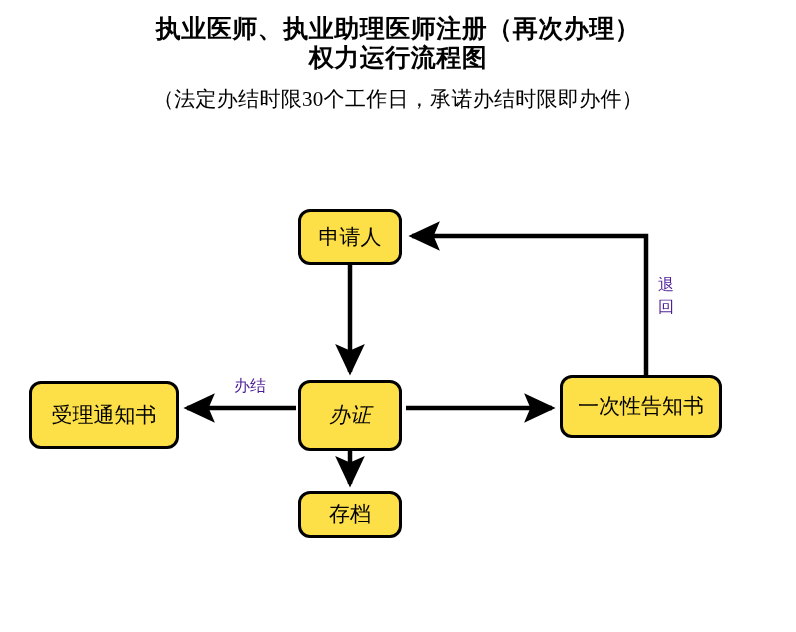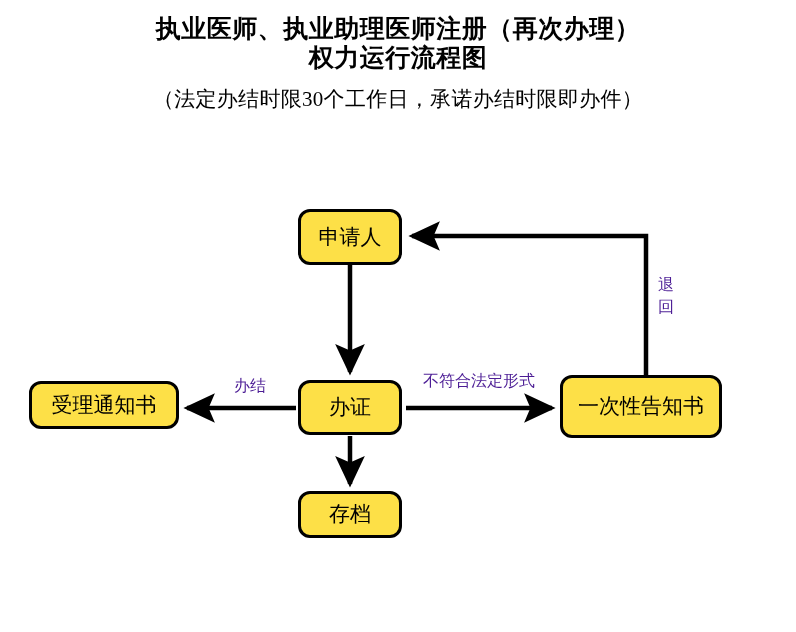--- a/index.html
+++ b/index.html
@@ -115,36 +115,35 @@
 
     <line x1="350" y1="436" x2="350" y2="484" stroke="#000000" stroke-width="4.5" marker-end="url(#arrowhead)"></line>
 
     <polyline points="646,377 646,236 412,236" fill="none" stroke="#000000" stroke-width="4.5" marker-end="url(#arrowhead)"></polyline>
   </svg>
 
   <div class="node" style="left:298px; top:209px; width:104px; height:56px;">
     <span>申请人</span>
   </div>
 
-  <div class="node" style="left:29px; top:381px; width:150px; height:48px;">
+  <div class="node" style="left:29px; top:381px; width:150px; height:68px;">
     <span>受理通知书</span>
   </div>
 
-  <div class="node" style="left:298px; top:380px; width:104px; height:55px;">
+  <div class="node" style="left:298px; top:380px; width:104px; height:71px;font-style:italic;">
     <span>办证</span>
   </div>
 
   <div class="node" style="left:298px; top:491px; width:104px; height:47px;">
     <span>存档</span>
   </div>
 
   <div class="node" style="left:560px; top:375px; width:162px; height:63px;">
     <span>一次性告知书</span>
   </div>
 
 
   <div class="edge-label" style="left:234px; top:376px;">办结</div>
 
-  <div class="edge-label" style="left:423px; top:371px;">不符合法定形式</div>
 
   <div class="edge-label vertical-text" style="left:656px; top:274px;">退回</div>
 
 </div>
 
 </body></html>

